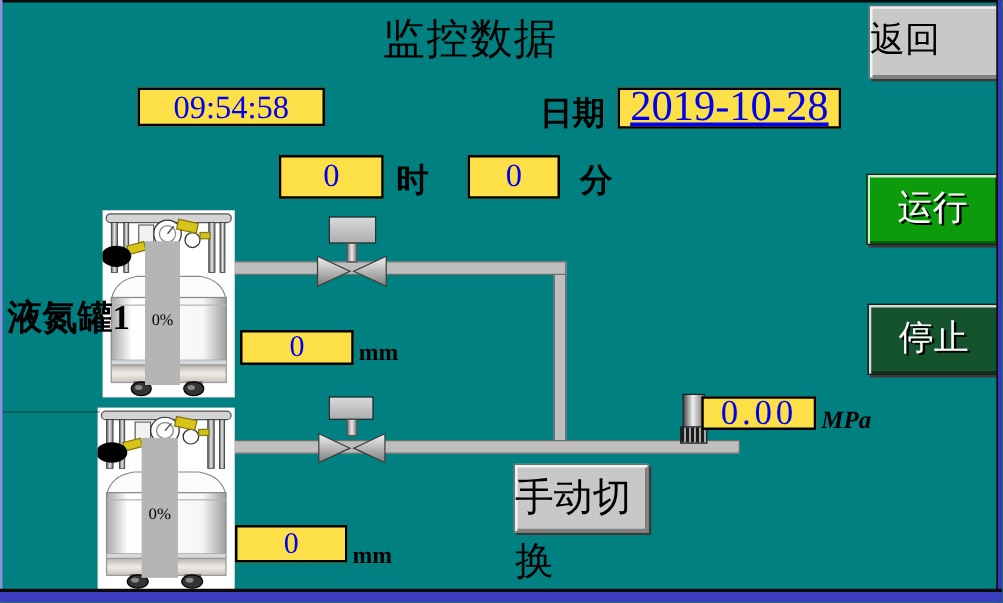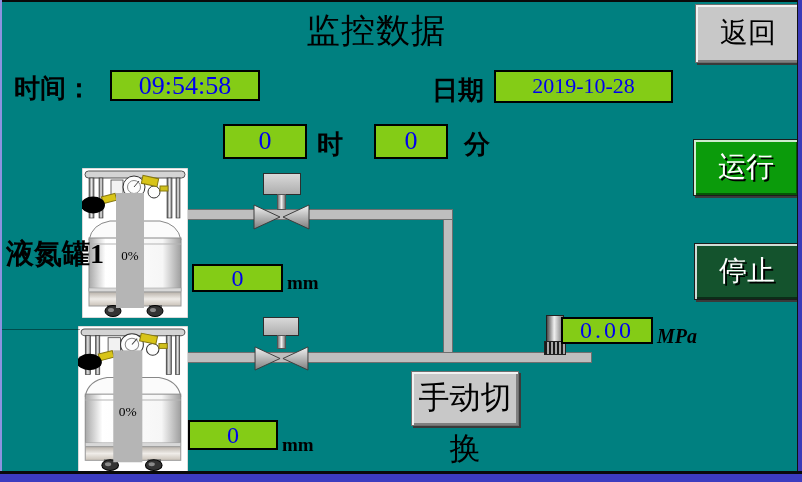--- a/index.html
+++ b/index.html
@@ -1,23 +1,23 @@
 <!DOCTYPE html>
 <html><head>
 <meta charset="utf-8">
 <style>
   html,body{margin:0;padding:0;}
   body{font-family:"Liberation Serif","DejaVu Serif",serif; background:#555;}
   #screen{position:relative;width:802px;height:482px;background:#008080;overflow:hidden;}
   .abs{position:absolute;}
   .lbl{position:absolute;color:#000;font-weight:bold;white-space:nowrap;}
-  .vbox{position:absolute;background:#84cc16;border:2px solid #000;color:#0000ee;
+  .vbox{position:absolute;background:#fde047;border:2px solid #000;color:#0000ee;
         text-align:center;white-space:nowrap;overflow:visible;}
   .btn3d{position:absolute;background:#c8c8c8;border:1px solid #6e6e6e;color:#000;
-         text-align:center;cursor:pointer;
+         text-align:left;cursor:pointer;
          box-shadow: inset 2px 2px 0 #f2f2f2, inset -2px -2px 0 #7f7f7f, 2px 2px 0 #3a3a3a;}
   .btnColor{position:absolute;border:1px solid #1c1c1c;color:#fff;text-align:center;cursor:pointer;
          text-shadow:2px 2px 0 #000;
          box-shadow: inset 2px 2px 0 rgba(255,255,255,.8), inset -2px -2px 0 rgba(0,0,0,.45), 2px 2px 0 #3a3a3a;}
   .pipe{position:absolute;background:#bebebe;border:1px solid #6f6f6f;}
   .edge{position:absolute;}
 </style>
 </head>
 <body>
 
@@ -45,25 +45,24 @@
         <stop offset="0" stop-color="#f2f2f2"></stop>
           <stop offset="1" stop-color="#7e7e7e"></stop>
       </linearGradient>
     </defs>
   </svg>
 
   <div class="lbl" style="left:306px;top:8px;font-size:34px;font-weight:normal;letter-spacing:1px;">监控数据</div>
 
   <div class="btn3d" style="left:695px;top:4px;width:104px;height:57px;font-size:28px;line-height:55px;">返回</div>
 
-  <div class="lbl" style="left:14px;top:71px;font-size:26px;">时间：</div>
   <div class="vbox" style="left:110px;top:70px;width:146px;height:27px;font-size:26px;line-height:27px;">09:54:58</div>
 
   <div class="lbl" style="left:432px;top:73px;font-size:26px;">日期：</div>
-  <div class="vbox" style="left:494px;top:70px;width:175px;height:29px;font-size:22px;line-height:28px;">2019-10-28</div>
+  <div class="vbox" style="left:494px;top:70px;width:175px;height:29px;font-size:34px;line-height:28px;text-decoration:underline;">2019-10-28</div>
 
   <div class="vbox" style="left:223px;top:124px;width:80px;height:31px;font-size:26px;line-height:30px;">0</div>
   <div class="lbl" style="left:317px;top:127px;font-size:26px;">时</div>
   <div class="vbox" style="left:374px;top:124px;width:70px;height:31px;font-size:26px;line-height:30px;">0</div>
   <div class="lbl" style="left:464px;top:127px;font-size:26px;">分</div>
 
   <div class="pipe" style="left:443px;top:209px;width:8px;height:152px;"></div>
   <div class="pipe" style="left:186px;top:209px;width:265px;height:9px;"></div>
   <div class="pipe" style="left:186px;top:352px;width:404px;height:9px;"></div>
 
@@ -171,21 +170,21 @@
     <g>
       <rect x="34" y="25" width="28" height="115" fill="#b5b5b5"></rect>
       <text x="48" y="92" font-size="13" fill="#000" text-anchor="middle" font-family="Liberation Serif, DejaVu Serif, serif">0%</text>
     </g>
   </svg>
   <div class="vbox" style="left:188px;top:420px;width:86px;height:26px;font-size:24px;line-height:26px;">0</div>
   <div class="lbl" style="left:282px;top:434px;font-size:19px;">mm</div>
 
   <div class="abs" style="left:546px;top:315px;width:16px;height:26px;background:linear-gradient(90deg,#4a4a4a,#f0f0f0 45%,#777);border:1px solid #222;border-bottom:none;"></div>
   <div class="abs" style="left:544px;top:341px;width:20px;height:12px;background:repeating-linear-gradient(90deg,#1a1a1a 0 2px,#a8a8a8 2px 4px);border:1px solid #222;"></div>
-  <div class="vbox" style="left:561px;top:317px;width:88px;height:23px;font-size:24px;line-height:23px;letter-spacing:3px;">0.00</div>
+  <div class="vbox" style="left:561px;top:317px;width:88px;height:23px;font-size:28px;line-height:23px;letter-spacing:3px;">0.00</div>
   <div class="lbl" style="left:657px;top:325px;font-size:20px;font-style:italic;">MPa</div>
 
   <div class="btn3d" style="left:363px;top:371px;width:106px;height:53px;font-size:31px;line-height:51px;margin-left:48px;">手动切换</div>
 
   <div class="btnColor" style="left:693px;top:139px;width:104px;height:55px;font-size:28px;line-height:53px;background:#0b9b0b;">运行</div>
 
   <div class="btnColor" style="left:694px;top:243px;width:104px;height:55px;font-size:28px;line-height:53px;background:#14532d;">停止</div>
 
   <div class="edge" style="left:0;top:329px;width:80px;height:1px;background:rgba(0,0,0,.4);"></div>
   <div class="edge" style="left:0;top:0;width:802px;height:2px;background:#0a0a0a;"></div>

